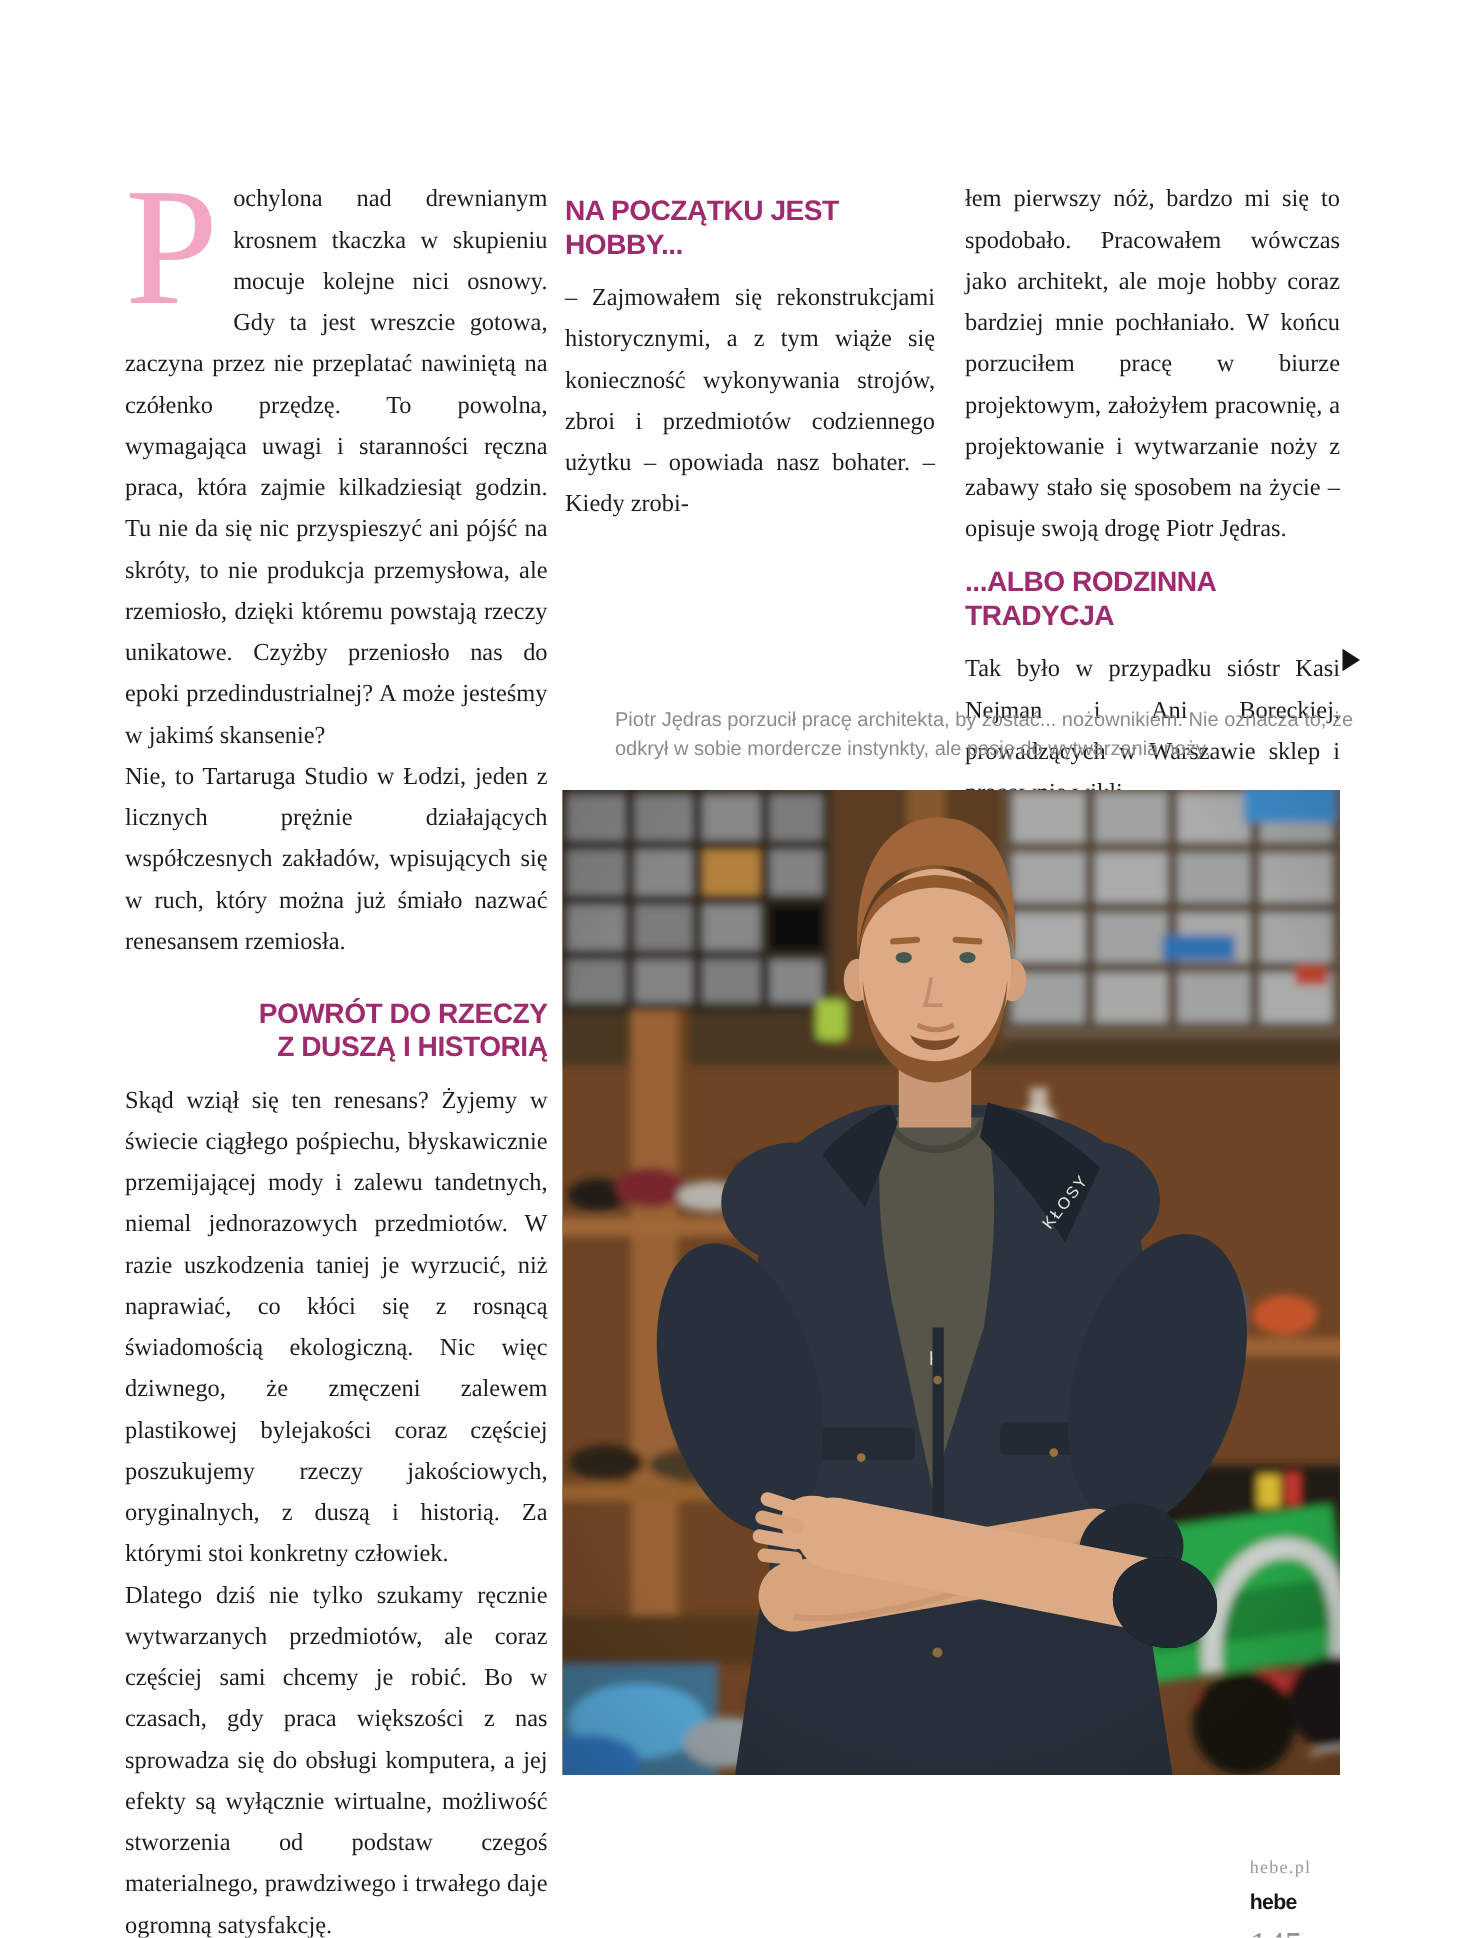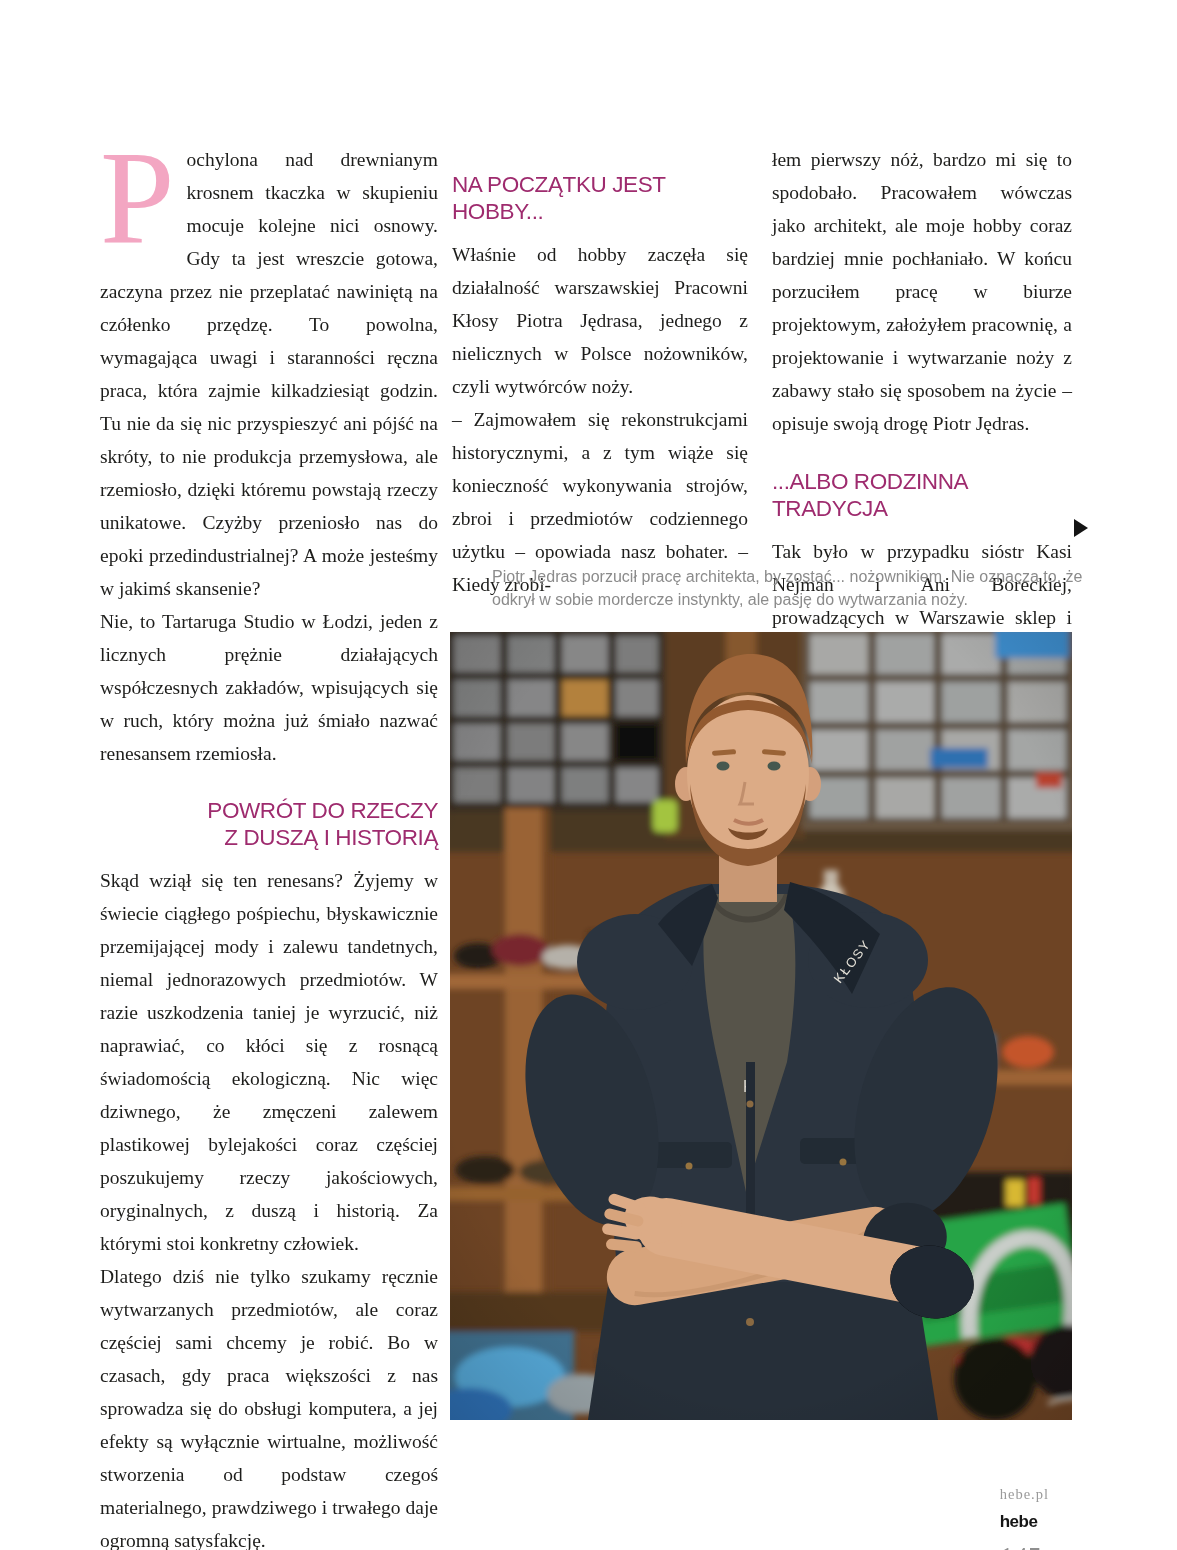--- a/index.html
+++ b/index.html
@@ -23,23 +23,23 @@
   }
   .dropcap{
     float:left;
     font-family:"Liberation Serif",serif;
     font-size:134px;line-height:96px;
     padding:6px 12px 0 0;
     color:#f3a6c2;
   }
   h2.mag-heading{
     font-family:"Liberation Sans",sans-serif;
-    font-weight:normal;font-size:22.5px;line-height:27px;
+    font-weight:bold;font-size:22.5px;line-height:27px;
     letter-spacing:-0.4px;color:#9e2b6e;
-    margin:28px 0 13px 0;
+    margin:12px 0 13px 0;
   }
   .col-left h2.mag-heading{text-align:right;margin-top:27px;}
 
   .caption{
     position:absolute;left:0;top:422px;width:600px;
     font-family:"Liberation Sans",sans-serif;
     font-size:16px;line-height:23px;color:#8b8b8b;text-align:left;margin-left:40px;
   }
 
   .continuation-arrow{
@@ -79,21 +79,20 @@
     </h2>
     <p>Skąd wziął się ten renesans? Żyjemy w świecie ciągłego pośpiechu, błyskawicznie przemijającej mody i zalewu tandetnych, niemal jednorazowych przedmiotów. W razie uszkodzenia taniej je wyrzucić, niż naprawiać, co kłóci się z rosnącą świadomością ekologiczną. Nic więc dziwnego, że zmęczeni zalewem plastikowej bylejakości coraz częściej poszukujemy rzeczy jakościowych, oryginalnych, z duszą i historią. Za którymi stoi konkretny człowiek.</p>
     <p>Dlatego dziś nie tylko szukamy ręcznie wytwarzanych przedmiotów, ale coraz częściej sami chcemy je robić. Bo w czasach, gdy praca większości z nas sprowadza się do obsługi komputera, a jej efekty są wyłącznie wirtualne, możliwość stworzenia od podstaw czegoś materialnego, prawdziwego i trwałego daje ogromną satysfakcję.</p>
 
   </div>
 
   <div class="right-section">
     <div class="cols-row">
       <div class="col-mid body-text">
         <h2 class="mag-heading">NA POCZĄTKU JEST HOBBY...</h2>
-        <p>Właśnie od hobby zaczęła się działalność warszawskiej Pracowni Kłosy Piotra Jędrasa, jednego z nielicznych w Polsce nożowników, czyli wytwórców noży.</p>
         <p>– Zajmowałem się rekonstrukcjami historycznymi, a z tym wiąże się konieczność wykonywania strojów, zbroi i przedmiotów codziennego użytku – opowiada nasz bohater. – Kiedy zrobi-</p>
       </div>
       <div class="col-right body-text">
         <p>łem pierwszy nóż, bardzo mi się to spodobało. Pracowałem wówczas jako architekt, ale moje hobby coraz bardziej mnie pochłaniało. W końcu porzuciłem pracę w biurze projektowym, założyłem pracownię, a projektowanie i wytwarzanie noży z zabawy stało się sposobem na życie – opisuje swoją drogę Piotr Jędras.</p>
         <h2 class="mag-heading">...ALBO RODZINNA TRADYCJA</h2>
         <p>Tak było w przypadku sióstr Kasi Nejman i Ani Boreckiej, prowadzących w Warszawie sklep i pracownię wikli-</p>
       </div>
     </div>
 
     <div class="caption">Piotr Jędras porzucił pracę architekta, by zostać... nożownikiem. Nie oznacza to, że odkrył w sobie mordercze instynkty, ale pasję do wytwarzania noży.</div>

